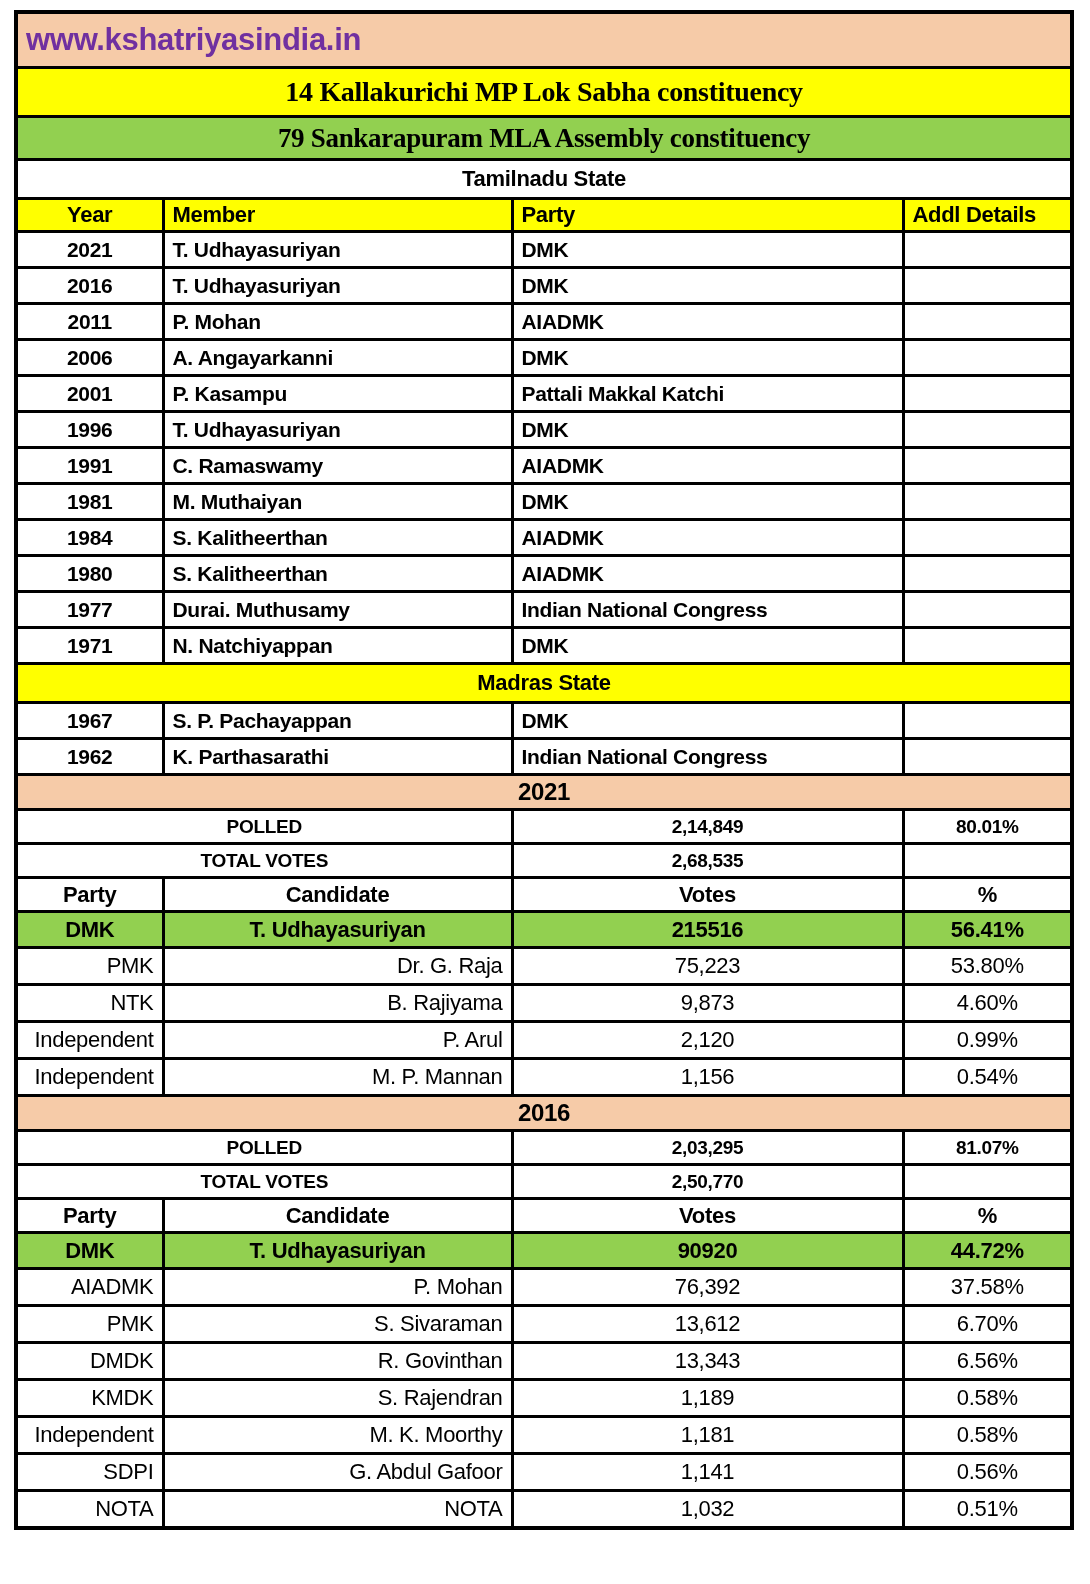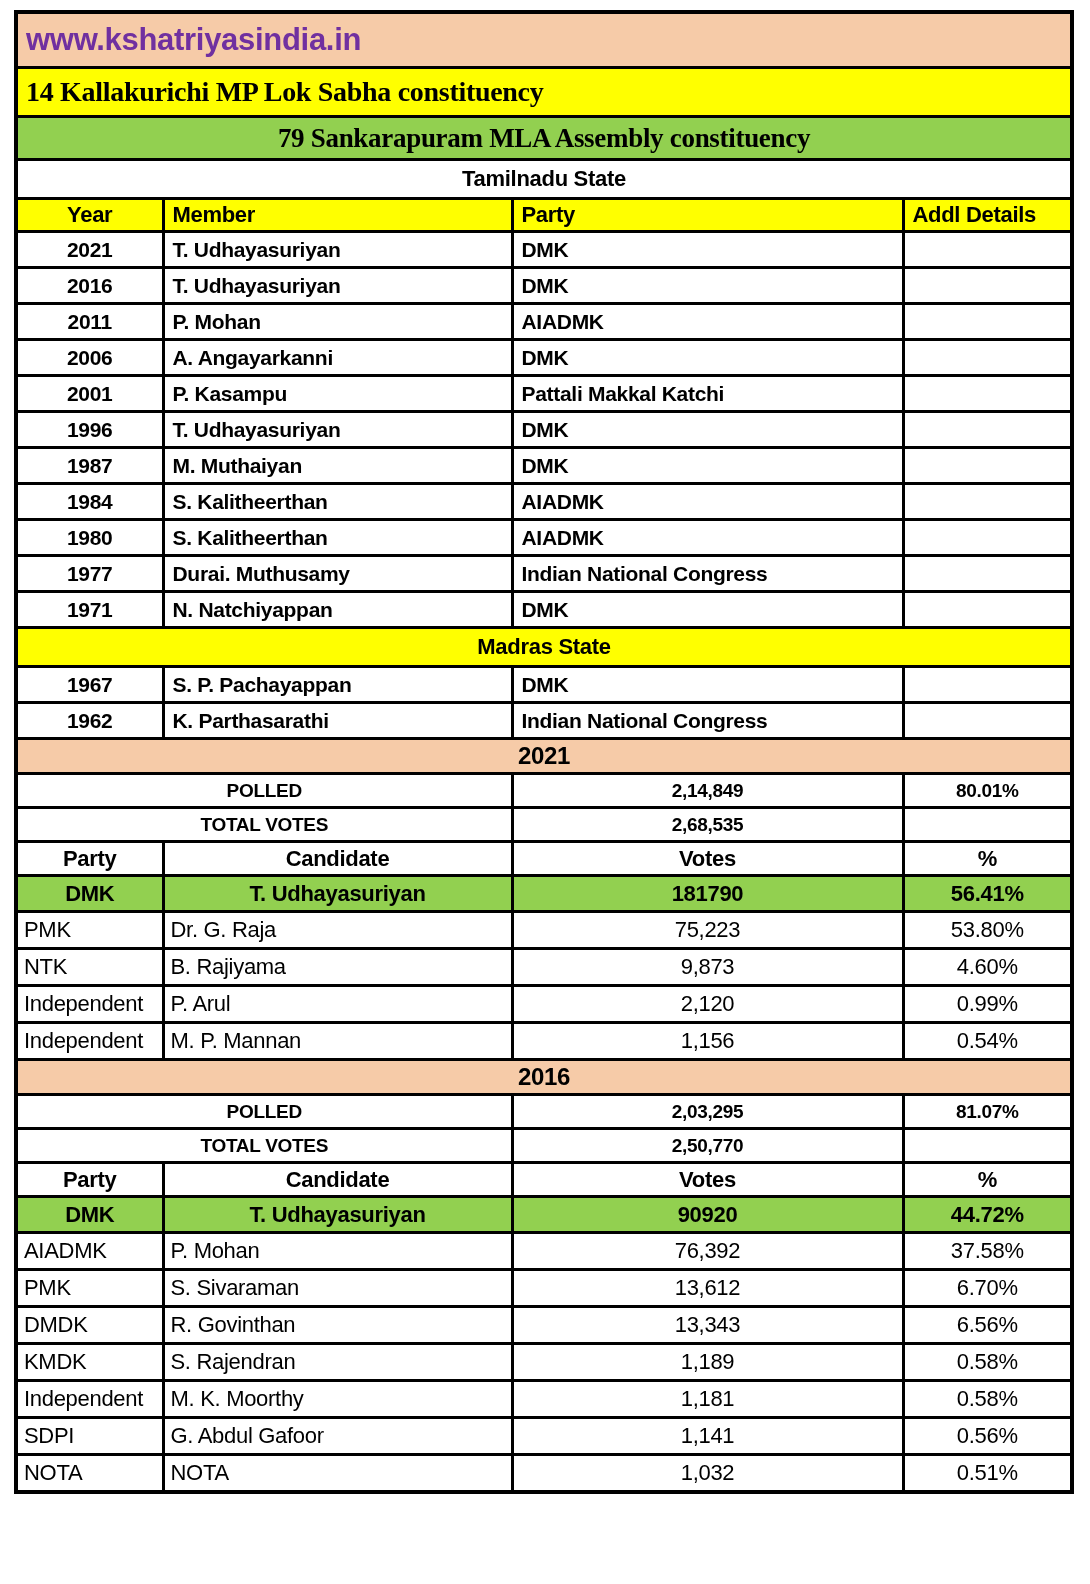--- a/index.html
+++ b/index.html
@@ -19,35 +19,35 @@
   td{
     border:3px solid var(--ink);
     overflow:hidden;white-space:nowrap;
     padding:0 8px;vertical-align:middle;
     letter-spacing:-0.3px;
   }
   
   tr.r-site td{height:52px;background:var(--peach);color:var(--purple);
     font-weight:bold;font-size:31px;}
   tr.r-mp td{height:46px;background:var(--yellow);
-    font-family:"Liberation Serif", serif;font-weight:bold;font-size:28px;}
+    font-family:"Liberation Serif", serif;font-weight:bold;font-size:28px;text-align:center;}
   tr.r-mla td{height:40px;background:var(--green);
     font-family:"Liberation Serif", serif;font-weight:bold;font-size:27px;text-align:center;}
   tr.r-state td{height:36px;font-weight:bold;font-size:22px;text-align:center;background:#ffffff;}
   tr.r-state.band-yellow td{background:var(--yellow);}
   tr.r-mhead td{height:30px;background:var(--yellow);font-weight:bold;font-size:22px;text-align:left;}
   tr.r-mhead td:first-child{text-align:center;}
   tr.r-member td{height:33px;font-weight:bold;font-size:21px;text-align:left;}
   tr.r-member td:first-child{text-align:center;}
   tr.r-season td{height:32px;background:var(--peach);font-weight:bold;font-size:24px;text-align:center;}
   tr.r-polled td, tr.r-total td{height:31px;font-weight:bold;font-size:19px;text-align:center;}
   tr.r-chead td{height:31px;font-weight:bold;font-size:22px;text-align:center;}
   tr.r-winner td{height:33px;background:var(--green);font-weight:bold;font-size:22px;text-align:center;}
   tr.r-cand td{height:34px;font-weight:normal;font-size:22px;text-align:center;}
-  tr.r-cand td:nth-child(1), tr.r-cand td:nth-child(2){text-align:left;padding-left:6px;}
+  tr.r-cand td:nth-child(1), tr.r-cand td:nth-child(2){text-align:right;padding-left:6px;}
 </style>
 </head>
 <body>
 
 <div class="sheet">
   <table>
     <colgroup>
       <col style="width:147px">
       <col style="width:349px">
       <col style="width:391px">
@@ -102,21 +102,27 @@
           <td>Pattali Makkal Katchi</td>
           <td></td>
         </tr>
         <tr class="r-member">
           <td>1996</td>
           <td>T. Udhayasuriyan</td>
           <td>DMK</td>
           <td></td>
         </tr>
         <tr class="r-member">
-          <td>1987</td>
+          <td>1991</td>
+          <td>C. Ramaswamy</td>
+          <td>AIADMK</td>
+          <td></td>
+        </tr>
+        <tr class="r-member">
+          <td>1981</td>
           <td>M. Muthaiyan</td>
           <td>DMK</td>
           <td></td>
         </tr>
         <tr class="r-member">
           <td>1984</td>
           <td>S. Kalitheerthan</td>
           <td>AIADMK</td>
           <td></td>
         </tr>
@@ -168,21 +174,21 @@
         </tr>
         <tr class="r-chead">
           <td>Party</td>
           <td>Candidate</td>
           <td>Votes</td>
           <td>%</td>
         </tr>
         <tr class="r-winner">
           <td>DMK</td>
           <td>T. Udhayasuriyan</td>
-          <td>181790</td>
+          <td>215516</td>
           <td>56.41%</td>
         </tr>
         <tr class="r-cand">
           <td>PMK</td>
           <td>Dr. G. Raja</td>
           <td>75,223</td>
           <td>53.80%</td>
         </tr>
         <tr class="r-cand">
           <td>NTK</td>

